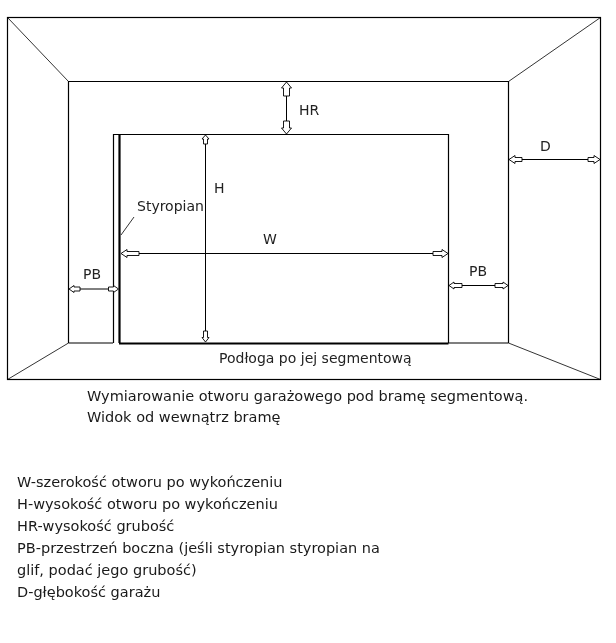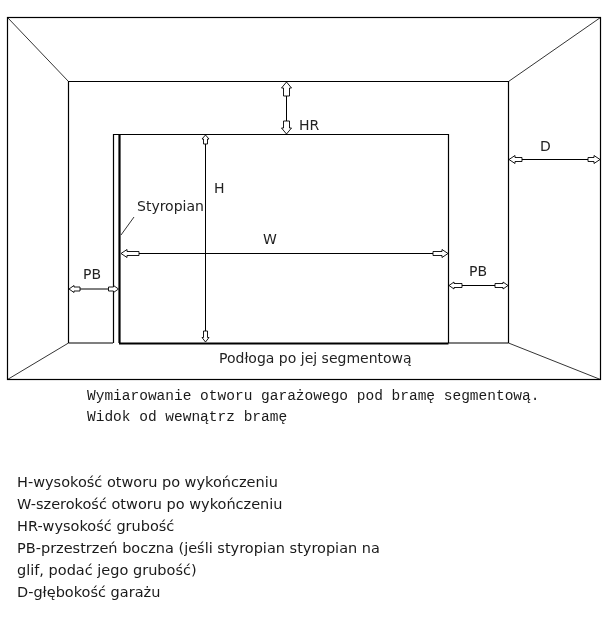--- a/index.html
+++ b/index.html
@@ -1,20 +1,20 @@
 <!DOCTYPE html>
 <html><head>
 <meta charset="utf-8">
 <style>
   html, body { margin: 0; padding: 0; background: #ffffff; }
   body { width: 616px; height: 643px; position: relative; overflow: hidden;
          font-family: "DejaVu Sans", "Liberation Sans", sans-serif; color: #1a1a1a; }
   svg#diagram { position: absolute; left: 0; top: 0; }
   .lbl { position: absolute; font-size: 14px; line-height: 16px; white-space: nowrap; color: #222; }
-  .caption { position: absolute; left: 87px; top: 386px; font-size: 14.5px; line-height: 21px; font-family: Liberation Mono, monospace; }
+  .caption { position: absolute; left: 87px; top: 386px; font-size: 14.5px; line-height: 21px; }
   .caption div { white-space: nowrap; }
   .legend { position: absolute; left: 17px; top: 471px; font-size: 14.5px; line-height: 22px; }
   .legend div { white-space: nowrap; }
 </style>
 </head>
 <body>
 
 <svg id="diagram" width="616" height="643" viewBox="0 0 616 643">
   <defs>
 
@@ -62,34 +62,34 @@
   <polygon points="449,285.5 454,282 454,283.5 462,283.5 462,287.5 454,287.5 454,289" fill="#fff" stroke="#000" stroke-width="0.9"></polygon>
   <polygon points="508,285.5 503,282 503,283.5 495,283.5 495,287.5 503,287.5 503,289" fill="#fff" stroke="#000" stroke-width="0.9"></polygon>
 
   <line x1="512" y1="159.5" x2="597" y2="159.5" stroke="#000" stroke-width="1"></line>
   <polygon points="509,159.5 515,155.5 515,157.5 522,157.5 522,161.5 515,161.5 515,163.5" fill="#fff" stroke="#000" stroke-width="0.9"></polygon>
   <polygon points="600,159.5 594,155.5 594,157.5 588,157.5 588,161.5 594,161.5 594,163.5" fill="#fff" stroke="#000" stroke-width="0.9"></polygon>
 
   <line x1="134" y1="217" x2="121" y2="235" stroke="#000" stroke-width="0.8"></line>
 </svg>
 
-<span class="lbl" style="left:299px; top:102px;margin-top:15px;">HR</span>
+<span class="lbl" style="left:299px; top:102px;">HR</span>
 <span class="lbl" style="left:540px; top:138px;">D</span>
 <span class="lbl" style="left:214px; top:180px;">H</span>
 <span class="lbl" style="left:137px; top:198px;">Styropian</span>
 <span class="lbl" style="left:263px; top:231px;">W</span>
 <span class="lbl" style="left:83px; top:266px;">PB</span>
 <span class="lbl" style="left:469px; top:263px;">PB</span>
 <span class="lbl" style="left:219px; top:350px;">Podłoga po jej segmentową</span>
 
 <div class="caption">
   <div>Wymiarowanie otworu garażowego pod bramę segmentową.</div>
   <div>Widok od wewnątrz bramę</div>
 </div>
 
 <div class="legend">
+  <div>W-szerokość otworu po wykończeniu</div>
   <div>H-wysokość otworu po wykończeniu</div>
-  <div>W-szerokość otworu po wykończeniu</div>
   <div>HR-wysokość grubość</div>
   <div>PB-przestrzeń boczna (jeśli styropian styropian na</div>
   <div>glif, podać jego grubość)</div>
   <div>D-głębokość garażu</div>
 </div>
 
 </body></html>

